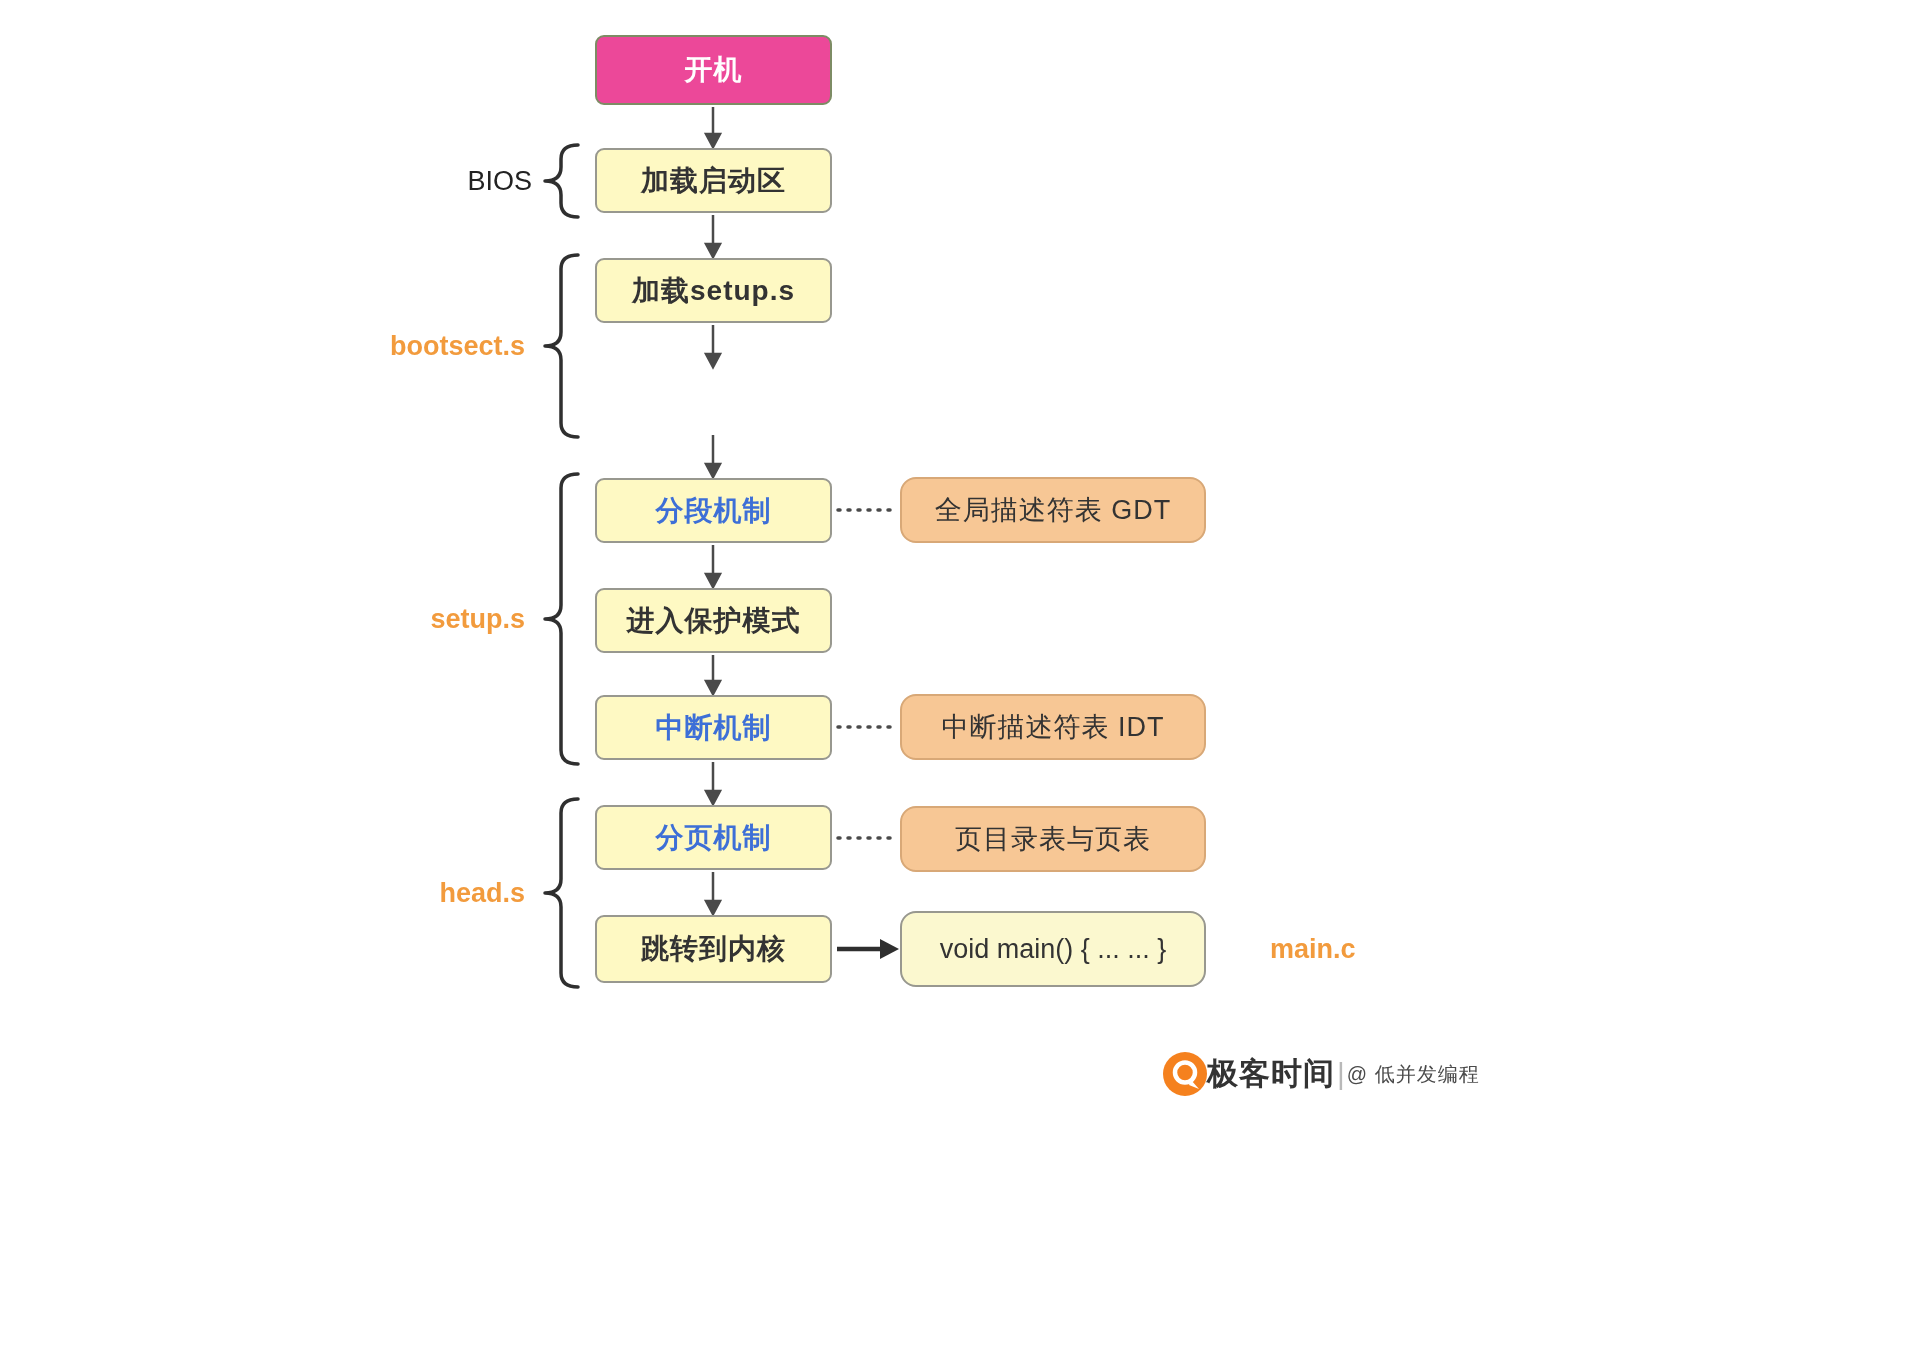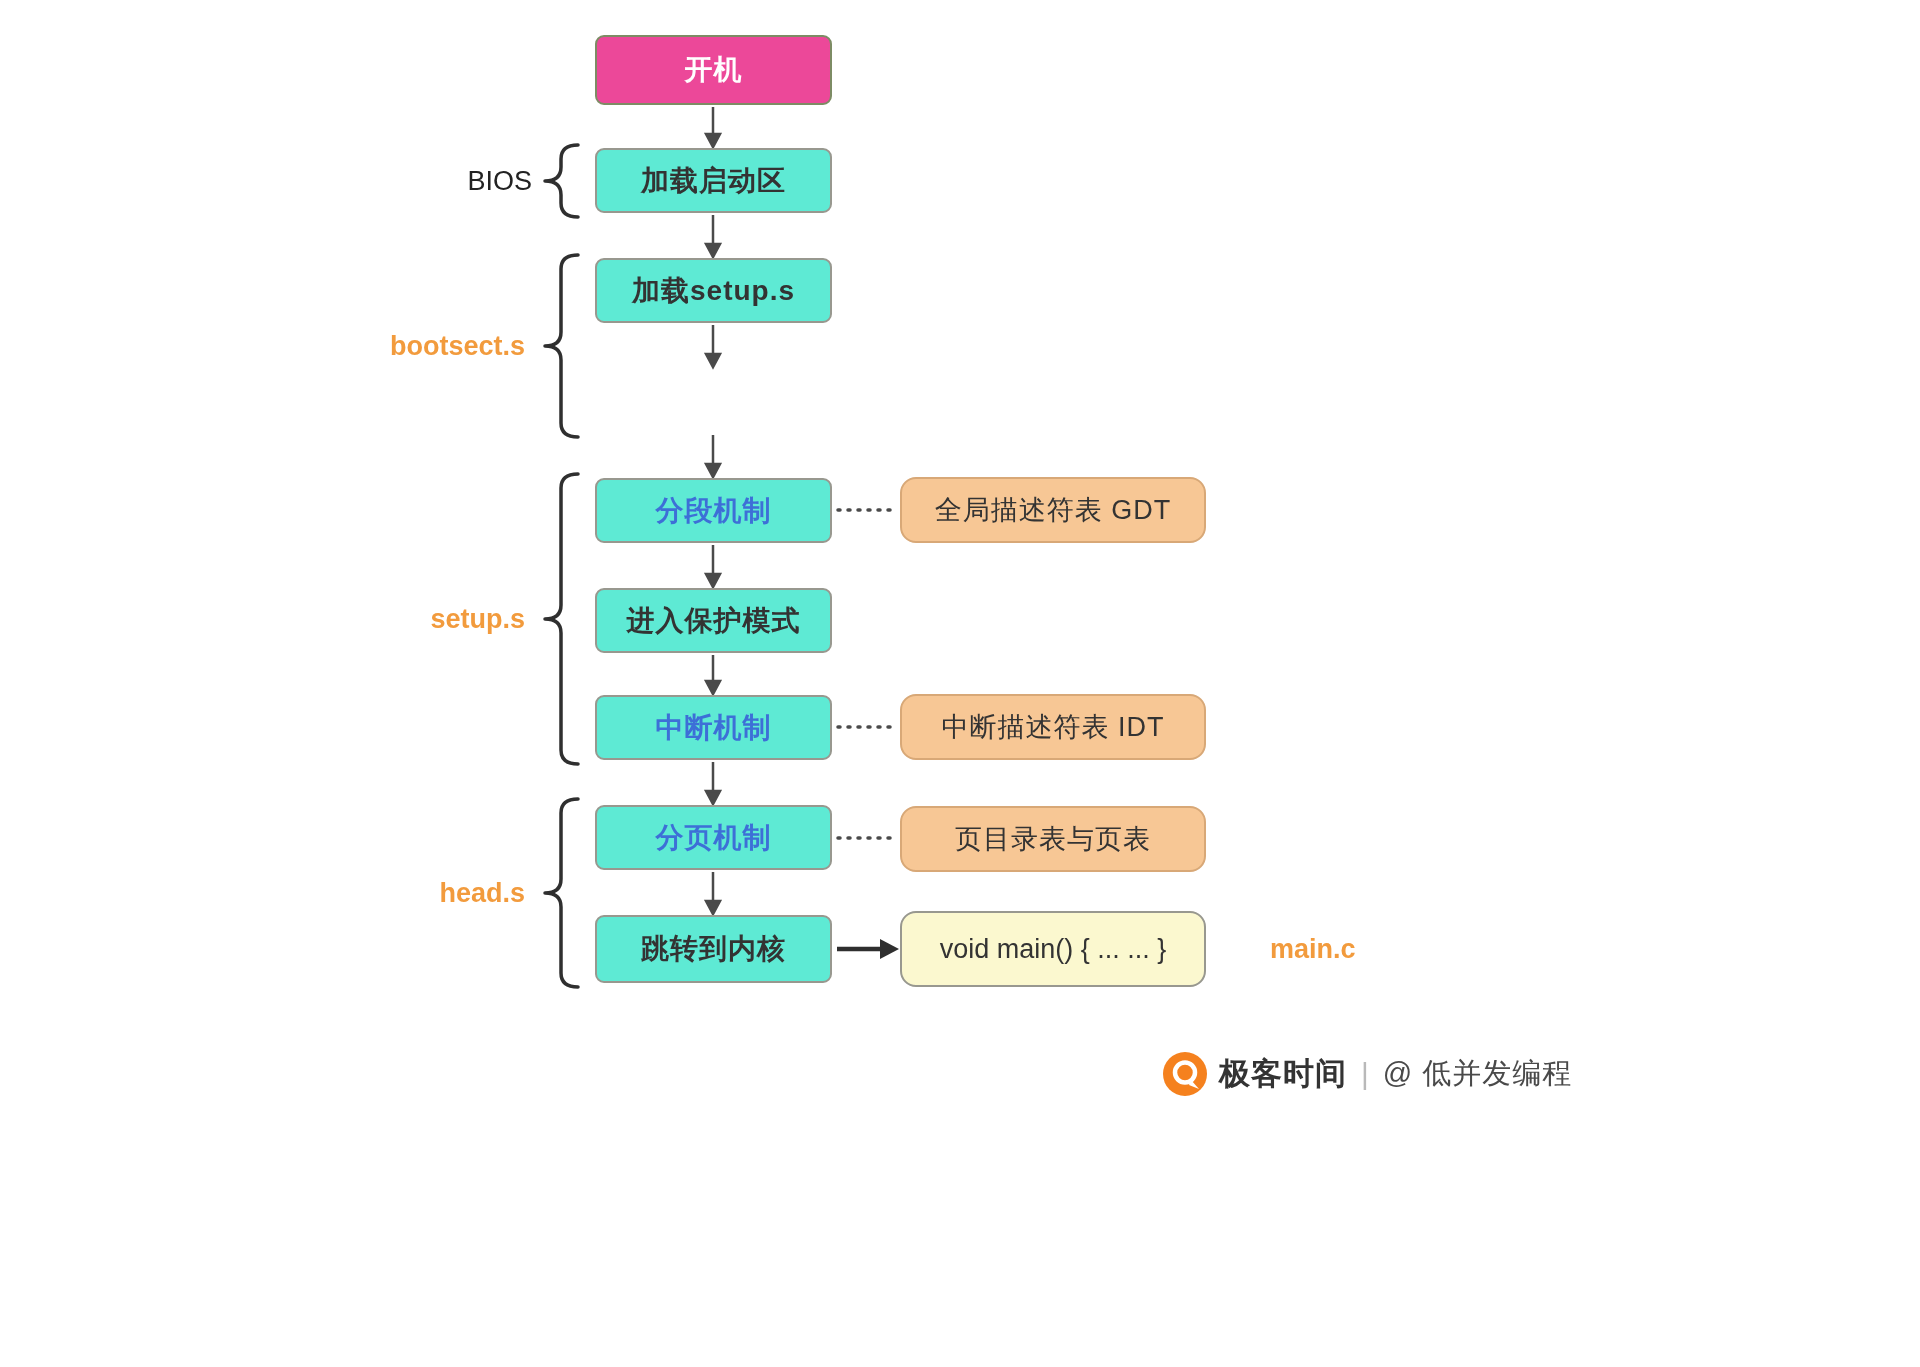--- a/index.html
+++ b/index.html
@@ -9,21 +9,21 @@
     background:#ffffff;
     font-family:"Liberation Sans","DejaVu Sans",sans-serif;
     overflow:hidden;
   }
   svg.layer{position:absolute;left:0;top:0;width:1920px;height:1367px;pointer-events:none;}
 
   .node{
     position:absolute;
     left:595px;width:237px;height:65px;
     box-sizing:border-box;
-    background:#5eead4;
+    background:#fef9c3;
     border:2.5px solid #98988f;
     border-radius:9px;
     display:flex;align-items:center;justify-content:center;
     font-size:28px;font-weight:700;color:#333333;
     letter-spacing:1px;
   }
   .node.start{
     height:70px;
     background:#ec4899;border-color:#7d8c64;color:#ffffff;
   }
@@ -52,25 +52,25 @@
     white-space:nowrap;
     transform:translate(-100%,-50%);
   }
   .glabel.dark{color:#222222;font-weight:400;}
   .glabel.orange{color:#f29b3d;font-weight:700;}
   .glabel.right-side{transform:translate(0,-50%);margin-left:40px;}
 
   .footer{
     position:absolute;
     left:1163px;top:1050px;height:48px;
-    display:flex;align-items:center;gap:12px;
+    display:flex;align-items:center;
   }
   .footer .brand{font-size:31px;font-weight:700;color:#333333;letter-spacing:1px;}
   .footer .sep{font-size:30px;font-weight:300;color:#b9b9b9;padding:0 2px;}
-  .footer .handle{font-size:29px;font-weight:400;color:#4a4a4a;letter-spacing:1px;}
+  .footer .handle{font-size:20px;font-weight:400;color:#4a4a4a;letter-spacing:1px;}
 </style>
 </head>
 <body>
 
 <div class="canvas">
 
   <svg class="layer" viewBox="0 0 1920 1367" xmlns="http://www.w3.org/2000/svg">
     <g stroke="#4a4a4a" stroke-width="2.5" fill="#4a4a4a">
       <line x1="713" y1="107" x2="713" y2="134"></line>
         <polygon points="706,134 720,134 713,147"></polygon>

